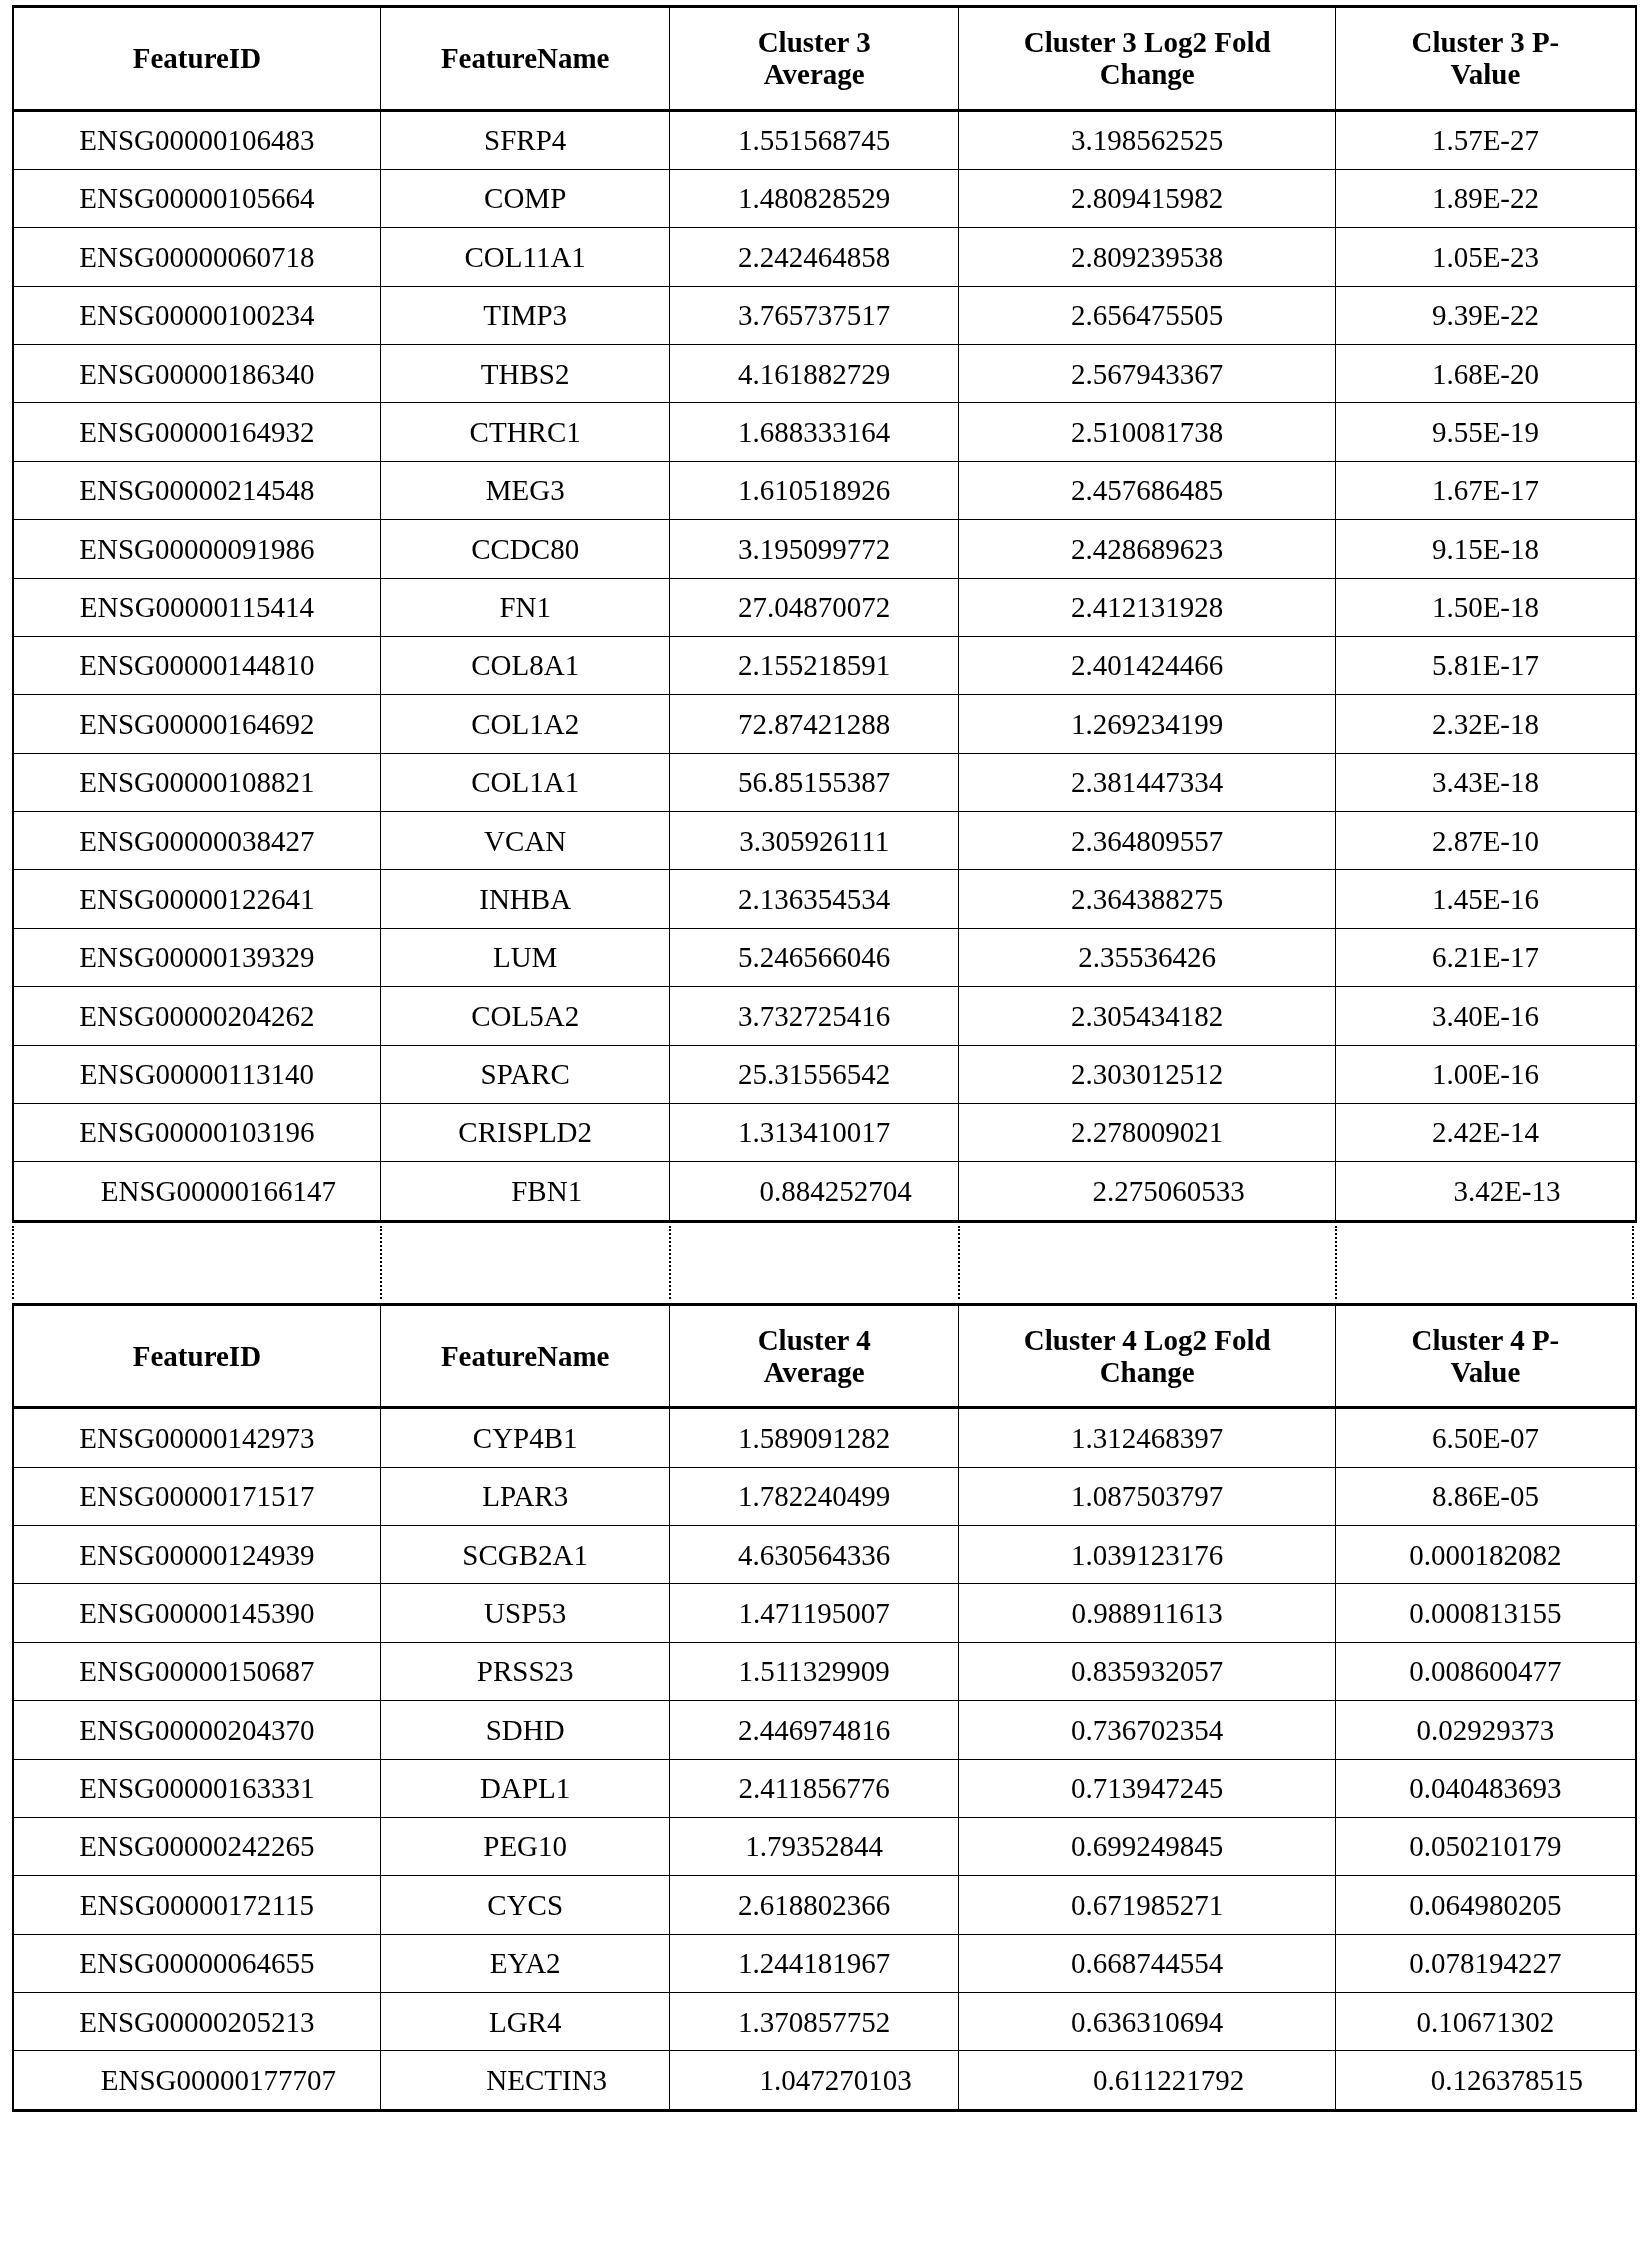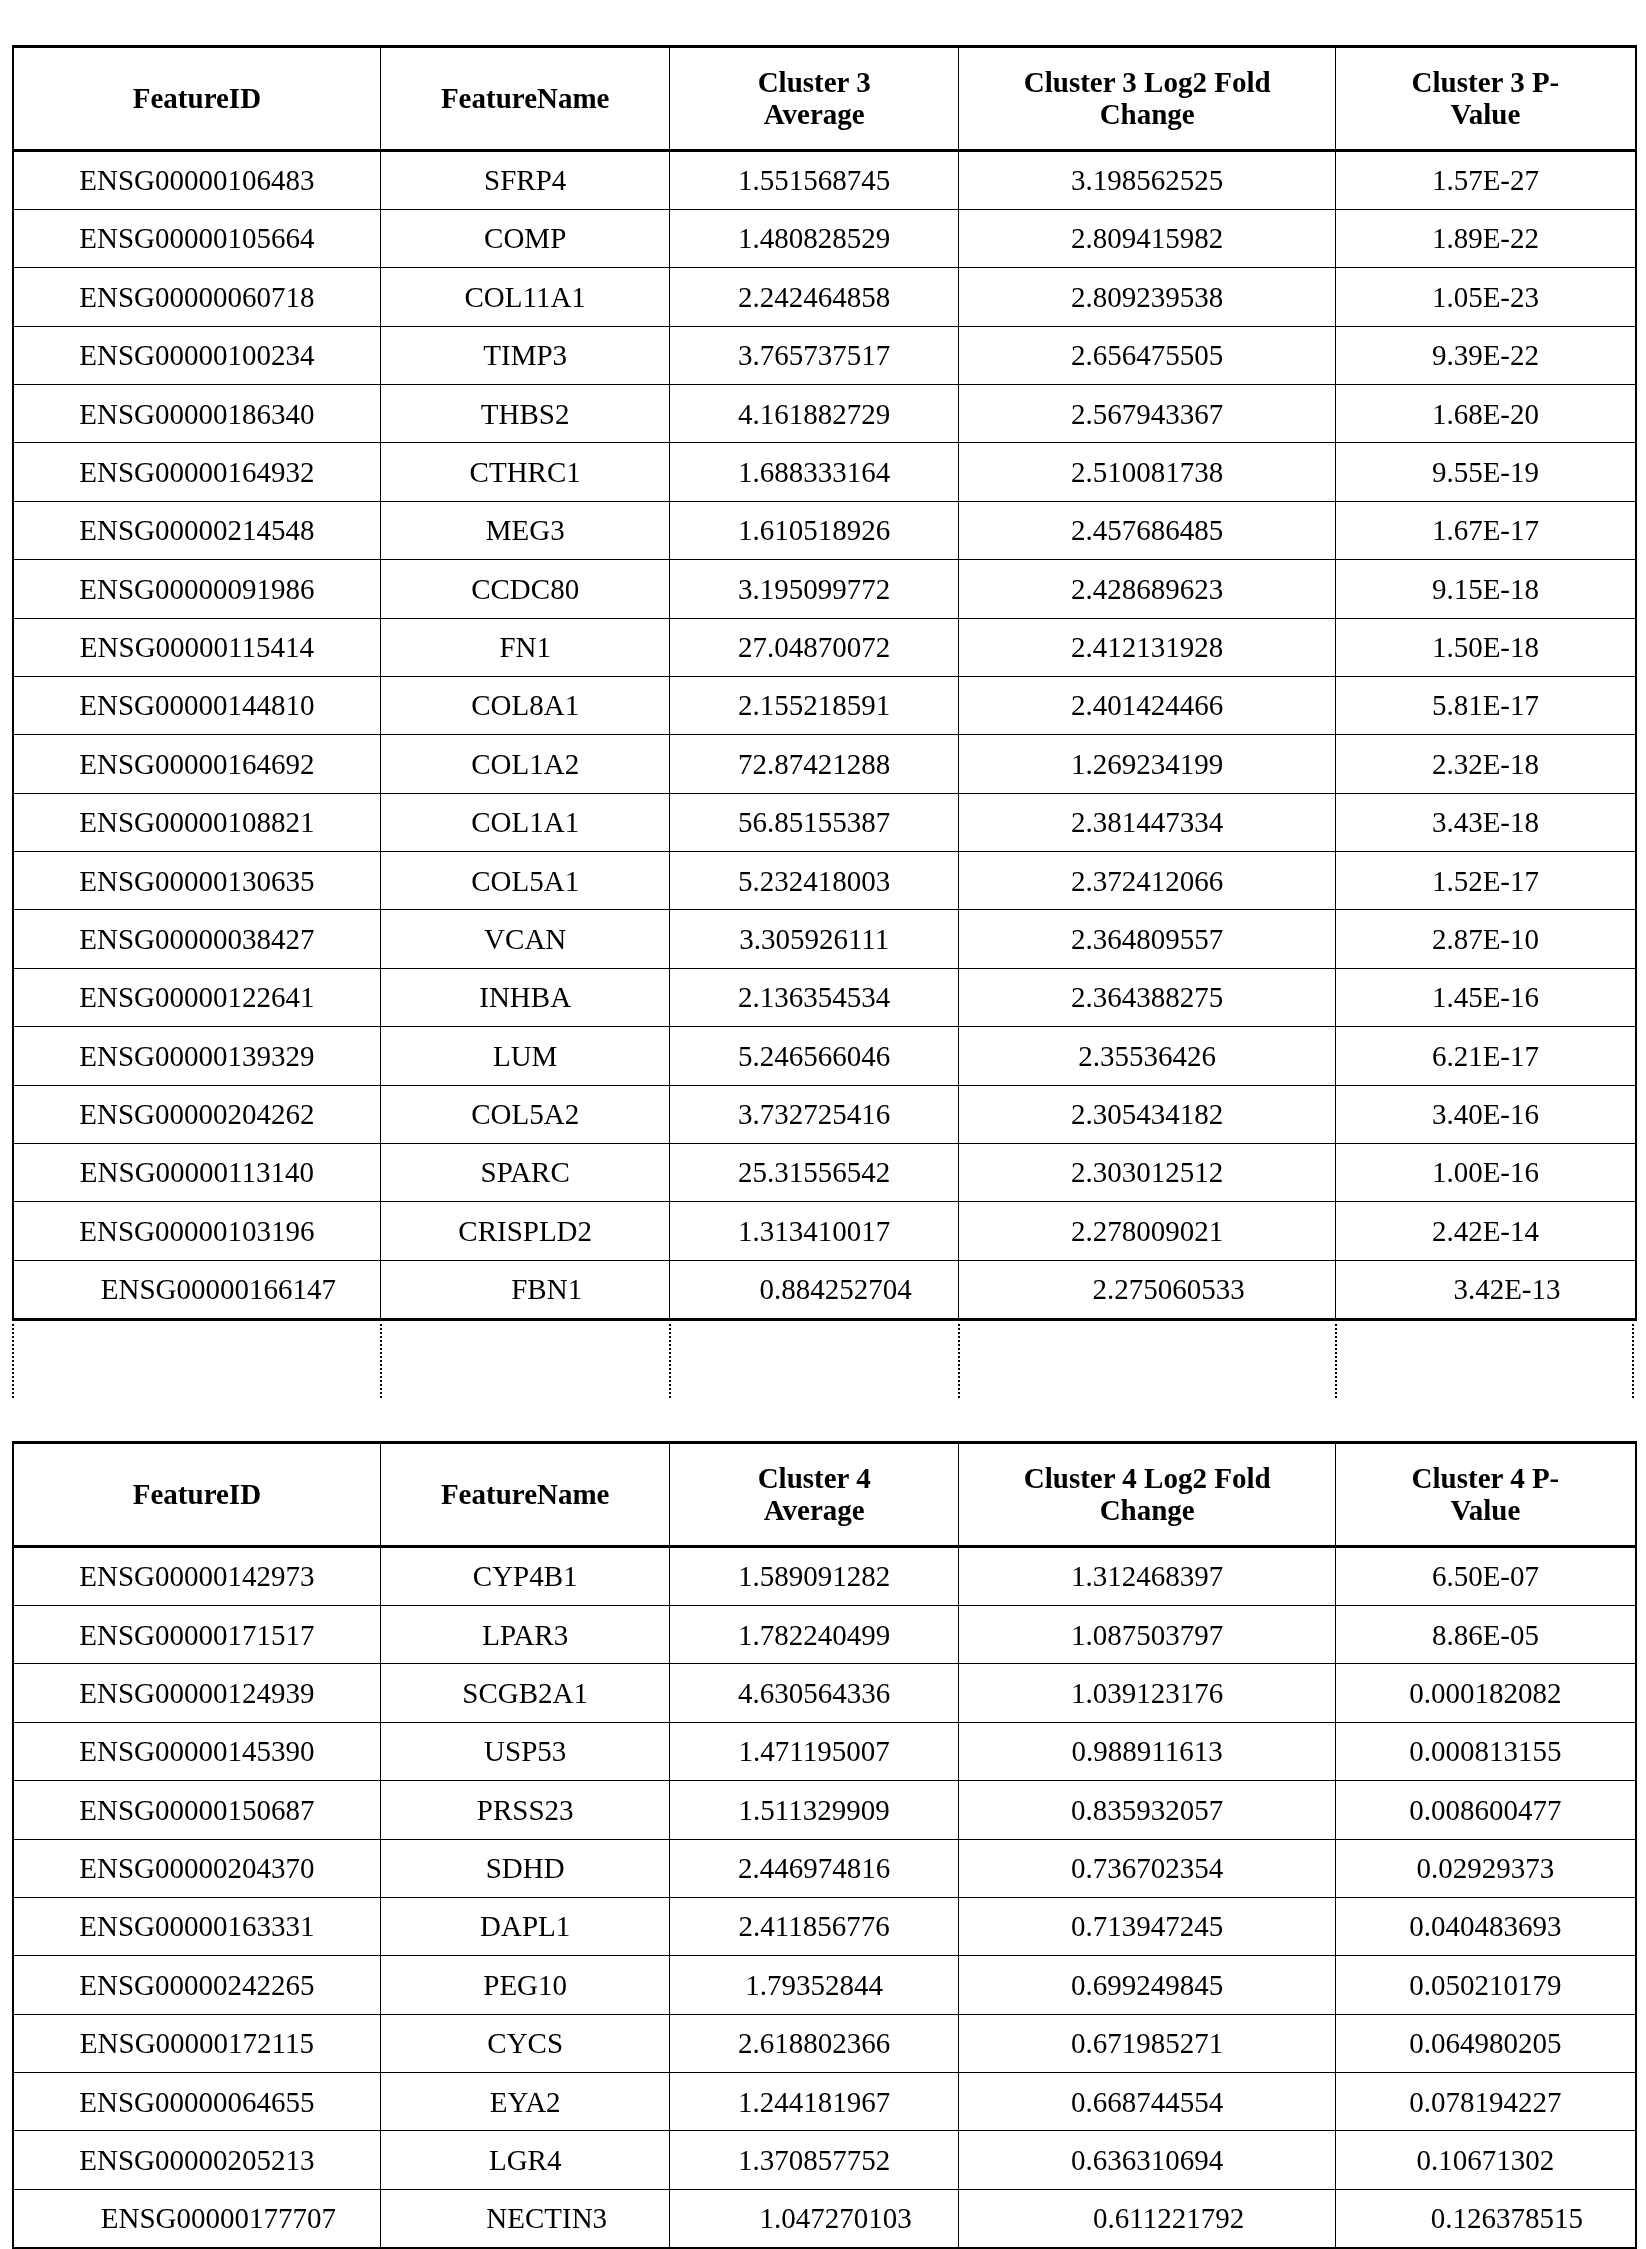--- a/index.html
+++ b/index.html
@@ -23,21 +23,20 @@
     box-sizing: border-box;
     padding: 5px 11.7px 5px 11.7px;
     overflow: hidden;
   }
 
   table.datatable {
     border-collapse: collapse;
     table-layout: fixed;
     width: 1623px;
     background: #4d7c0f;
-    margin-top: 40px;
   }
 
   table.datatable td,
   table.datatable th {
     border: 1.7px solid #000000;
     padding: 0;
     text-align: center;
     vertical-align: middle;
     font-size: 29px;
     line-height: 1.12;
@@ -211,27 +210,20 @@
           <td>2.32E-18</td>
         </tr>
         <tr>
           <td>ENSG00000108821</td>
           <td>COL1A1</td>
           <td>56.85155387</td>
           <td>2.381447334</td>
           <td>3.43E-18</td>
         </tr>
         <tr>
-          <td>ENSG00000130635</td>
-          <td>COL5A1</td>
-          <td>5.232418003</td>
-          <td>2.372412066</td>
-          <td>1.52E-17</td>
-        </tr>
-        <tr>
           <td>ENSG00000038427</td>
           <td>VCAN</td>
           <td>3.305926111</td>
           <td>2.364809557</td>
           <td>2.87E-10</td>
         </tr>
         <tr>
           <td>ENSG00000122641</td>
           <td>INHBA</td>
           <td>2.136354534</td>

